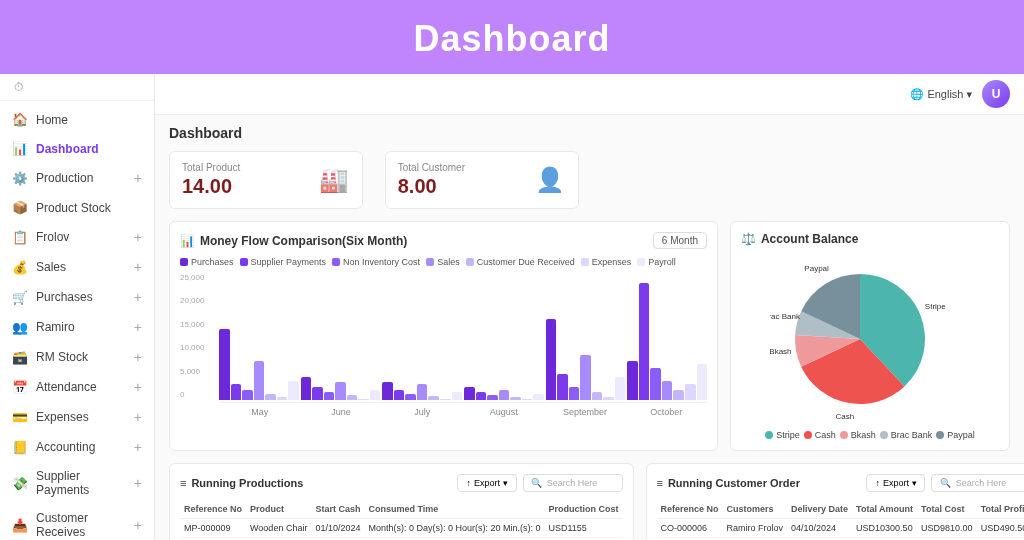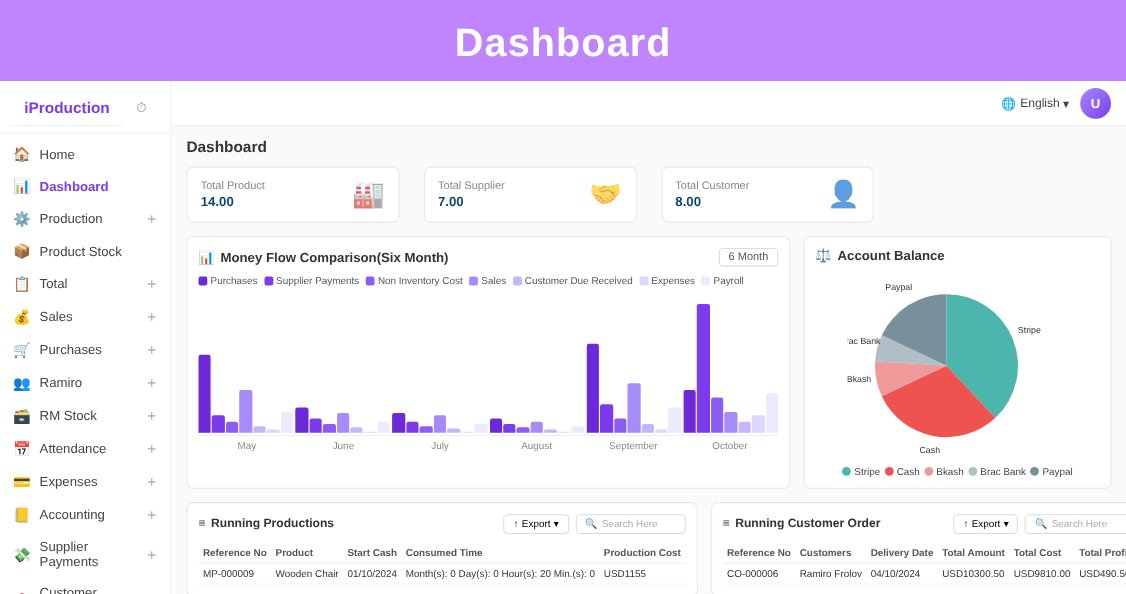--- a/index.html
+++ b/index.html
@@ -97,21 +97,21 @@
     .stat-card {
       background: white;
       border: 1px solid #e8e8e8;
       border-radius: 6px;
       padding: 10px 12px;
       display: flex;
       align-items: center;
       justify-content: space-between;
     }
     .stat-label { font-size: 10px; color: #888; margin-bottom: 2px; }
-    .stat-value { font-size: 12px; font-weight: 700; color: #0c4a6e; }
+    .stat-value { font-size: 20px; font-weight: 700; color: #7f1d1d; }
     .stat-icon { font-size: 24px; color: #c4b5fd; opacity: 0.7; }
 
     
     .charts-row {
       display: grid;
       grid-template-columns: 1fr 280px;
       gap: 12px;
       margin-bottom: 12px;
     }
 
@@ -332,23 +332,20 @@
 <body>
 
 <div class="hero-banner">
   <h1>Dashboard</h1>
 </div>
 
 <div class="app-container">
 
   <div class="sidebar">
     <div class="nav-top-row">
-      <span class="sidebar-logo">
-        <span style="font-size:14px;font-weight:700;color:#7c3aed;">iProduction</span>
-      </span>
       <span class="clock-icon">⏱</span>
     </div>
     <nav class="sidebar-nav" id="sidebar-nav">
     <div class="nav-item">
     <div class="nav-left">
       <span class="nav-icon">🏠</span>
       <span>Home</span>
     </div>
 
   </div>
@@ -369,21 +366,21 @@
         <div class="nav-item">
     <div class="nav-left">
       <span class="nav-icon">📦</span>
       <span>Product Stock</span>
     </div>
 
   </div>
         <div class="nav-item">
     <div class="nav-left">
       <span class="nav-icon">📋</span>
-      <span>Total</span>
+      <span>Frolov</span>
     </div>
     <span class="nav-plus">+</span>
   </div>
         <div class="nav-item">
     <div class="nav-left">
       <span class="nav-icon">💰</span>
       <span>Sales</span>
     </div>
     <span class="nav-plus">+</span>
   </div>
@@ -465,27 +462,20 @@
       <div class="stat-cards" id="stat-cards">
           <div class="stat-card">
     <div>
       <div class="stat-label">Total Product</div>
       <div class="stat-value">14.00</div>
     </div>
     <div class="stat-icon">🏭</div>
   </div>
           <div class="stat-card">
     <div>
-      <div class="stat-label">Total Supplier</div>
-      <div class="stat-value">7.00</div>
-    </div>
-    <div class="stat-icon">🤝</div>
-  </div>
-          <div class="stat-card">
-    <div>
       <div class="stat-label">Total Customer</div>
       <div class="stat-value">8.00</div>
     </div>
     <div class="stat-icon">👤</div>
   </div>
         </div>
 
       <div class="charts-row">
 
         <div class="chart-card">
@@ -520,20 +510,28 @@
               <div class="legend-item">
                 <div class="legend-dot" style="background:#ddd6fe"></div>
                 <span>Expenses</span>
               </div>
               <div class="legend-item">
                 <div class="legend-dot" style="background:#ede9fe"></div>
                 <span>Payroll</span>
               </div>
             </div>
           <div style="display:flex; gap:4px;">
+            <div style="display:flex; flex-direction:column; justify-content:space-between; padding-bottom:18px; width:35px;">
+              <span class="y-label">25,000</span>
+              <span class="y-label">20,000</span>
+              <span class="y-label">15,000</span>
+              <span class="y-label">10,000</span>
+              <span class="y-label">5,000</span>
+              <span class="y-label">0</span>
+            </div>
             <div style="flex:1;">
               <div class="bar-chart-area" id="bar-chart-area">
                   <div class="bar-group">
                     <div class="bar" style="height: 71.5px; background: rgb(109, 40, 217);"></div>
                     <div class="bar" style="height: 15.6px; background: rgb(124, 58, 237);"></div>
                     <div class="bar" style="height: 10.4px; background: rgb(139, 92, 246);"></div>
                     <div class="bar" style="height: 39px; background: rgb(167, 139, 250);"></div>
                     <div class="bar" style="height: 6.5px; background: rgb(196, 181, 253);"></div>
                     <div class="bar" style="height: 2.6px; background: rgb(221, 214, 254);"></div>
                     <div class="bar" style="height: 19.5px; background: rgb(237, 233, 254);"></div>

